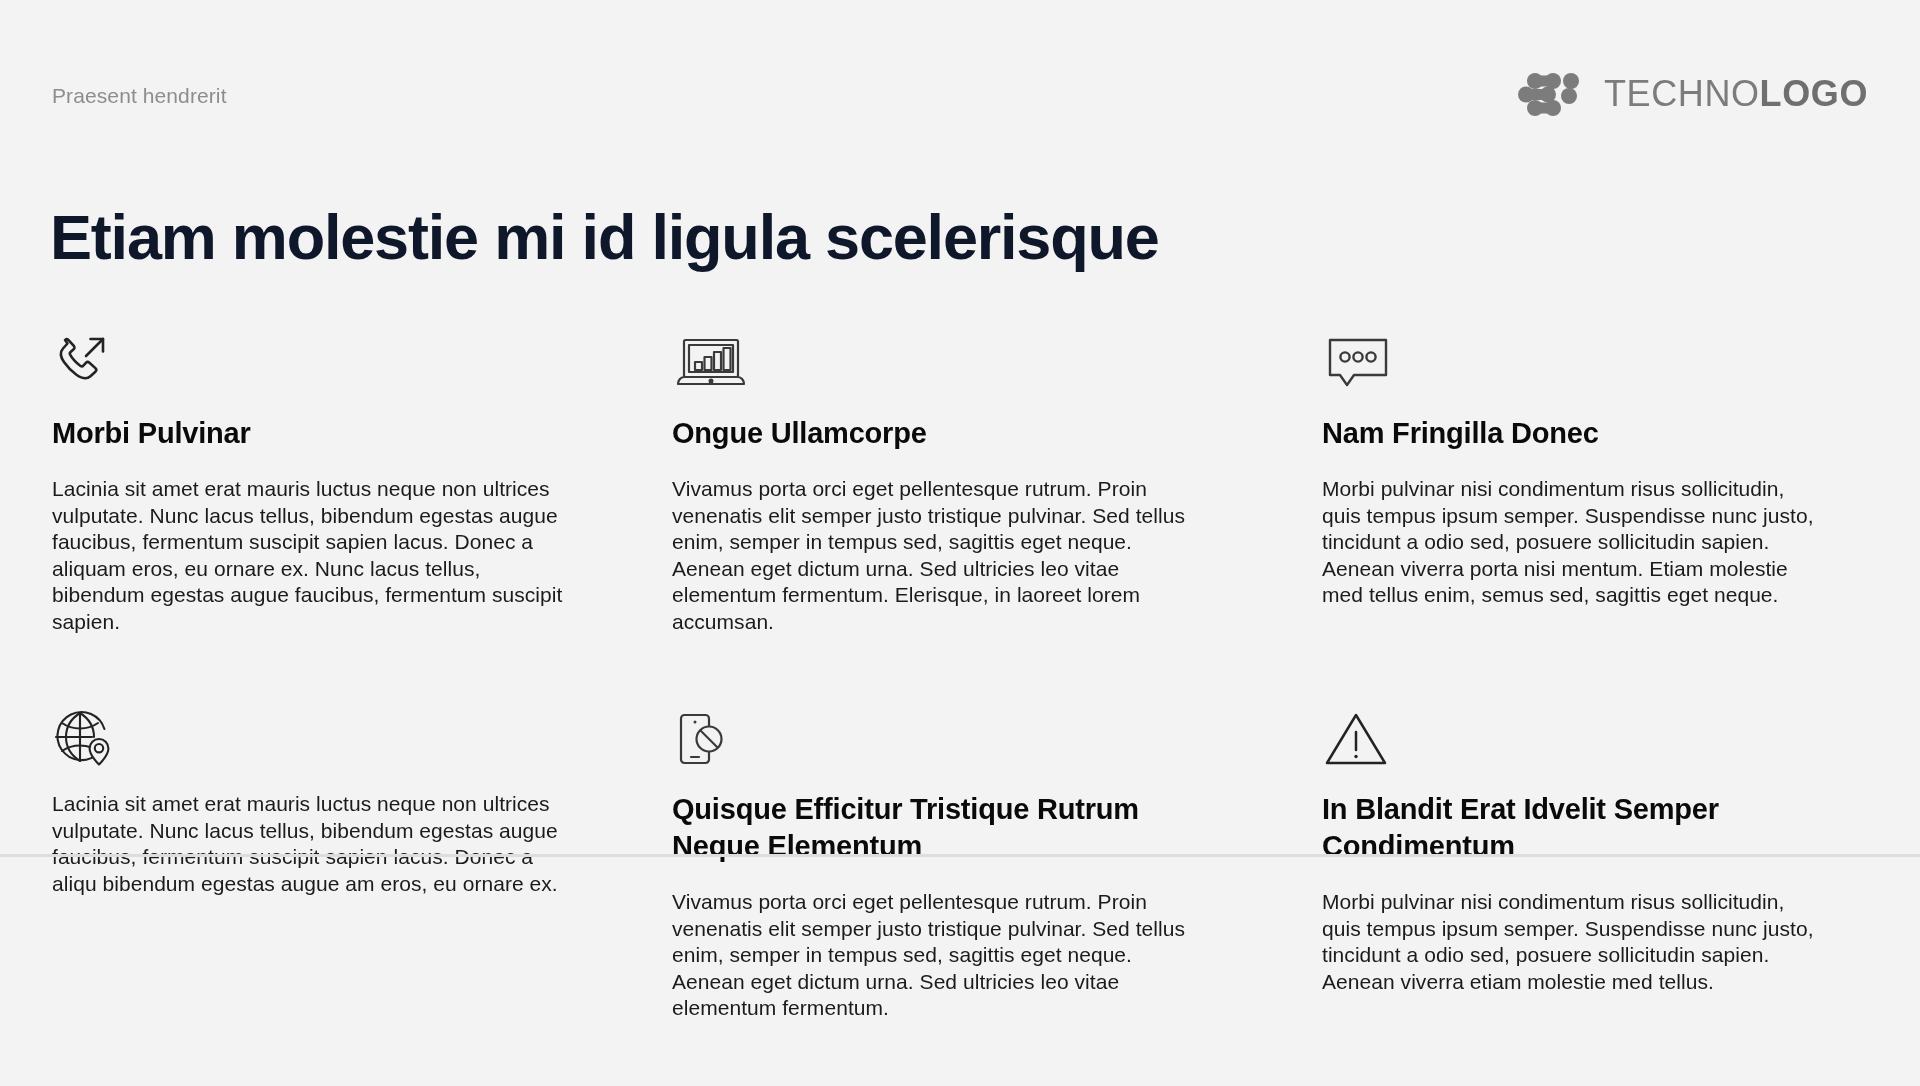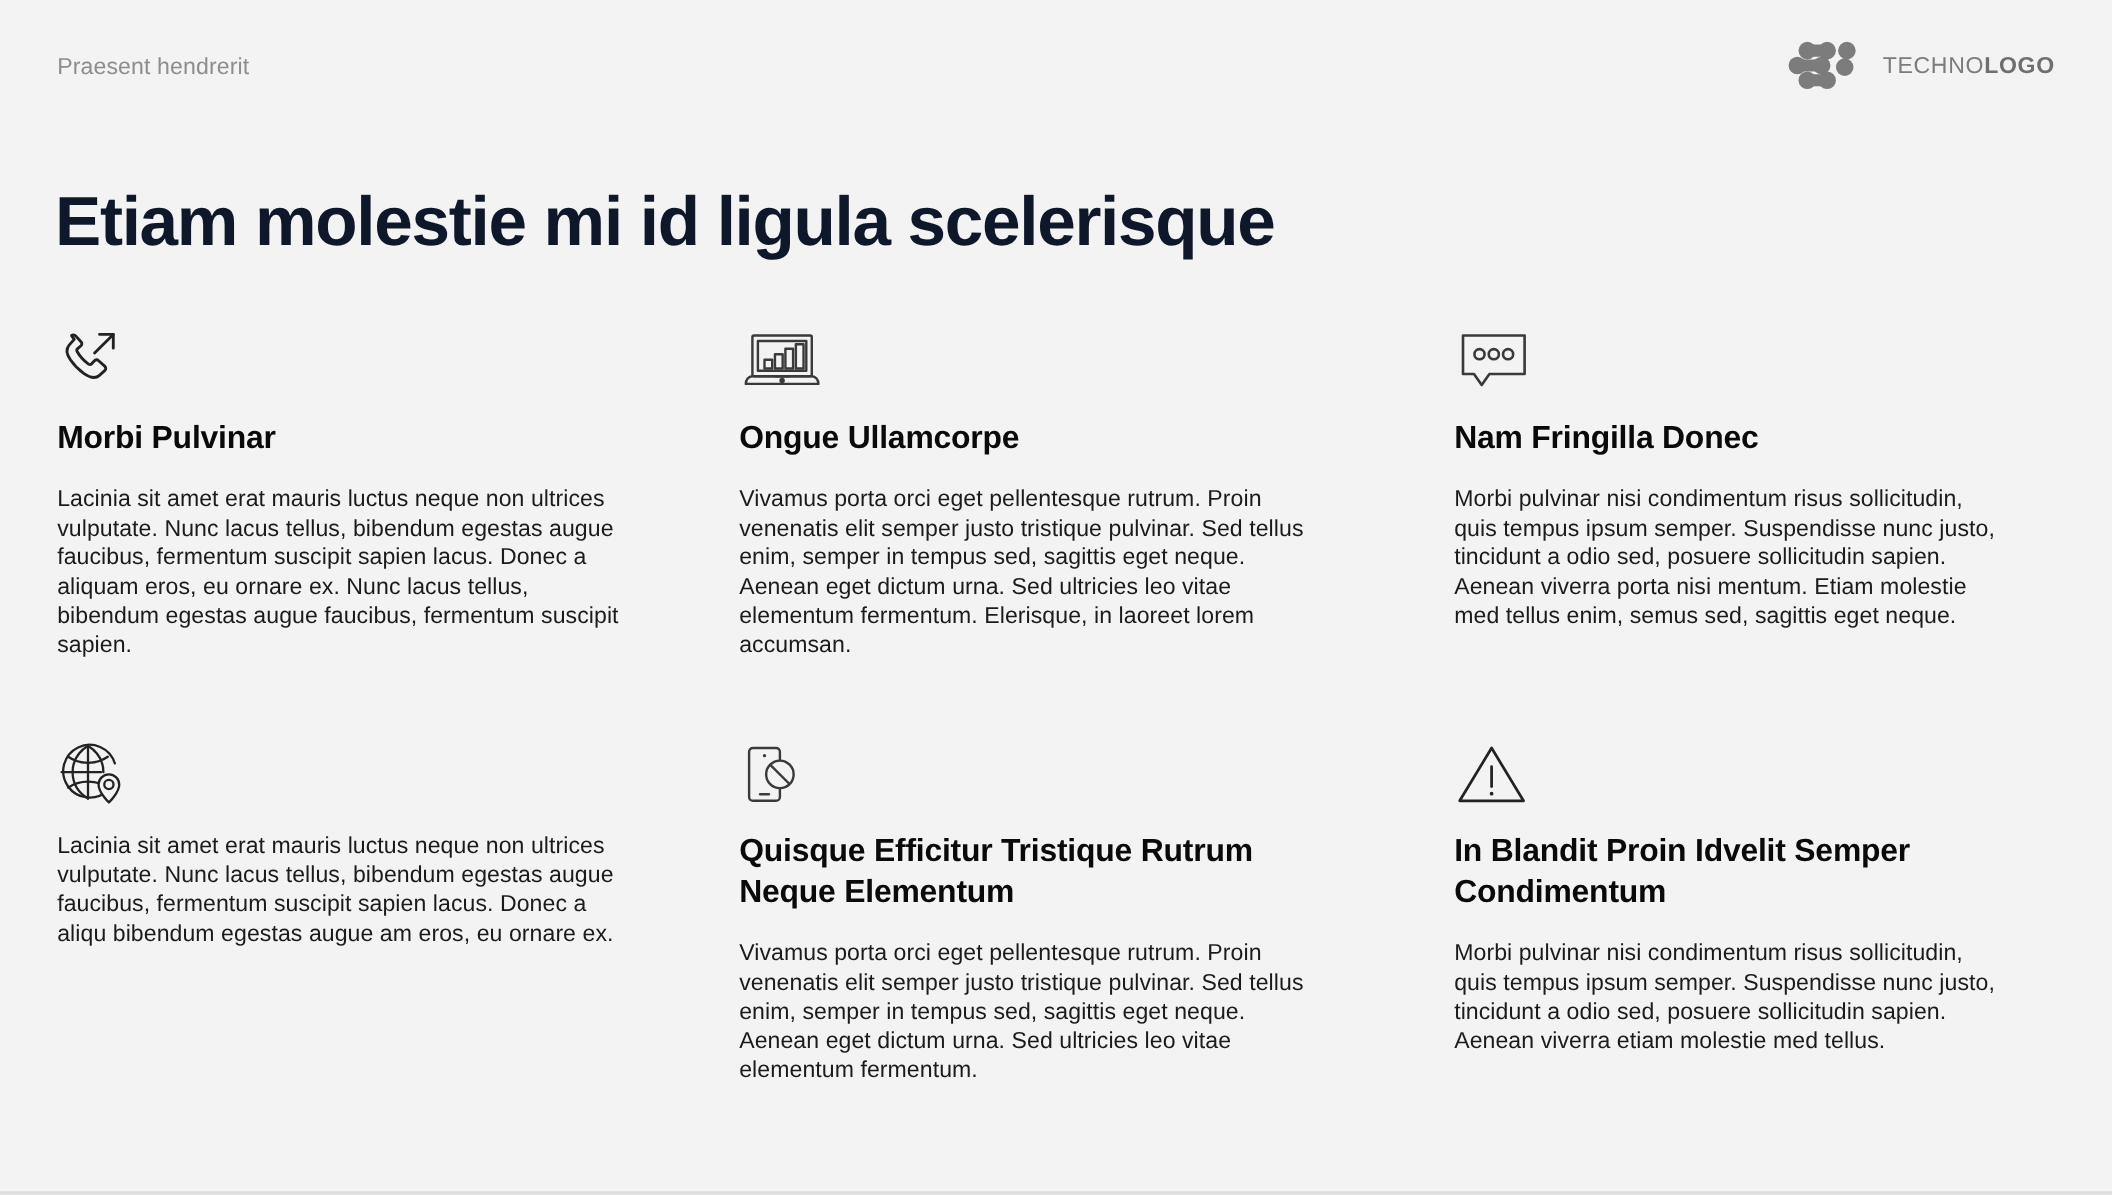--- a/index.html
+++ b/index.html
@@ -12,24 +12,25 @@
     background: #f4f3f3;
     font-family: "Liberation Sans", sans-serif;
     color: #111111;
     overflow: hidden;
     position: relative;
   }
 
   .slide {
     position: relative;
     width: 1920px;
-    height: 1086px;
+    height: 822px;
     background: #f4f3f3;
     box-sizing: border-box;
     padding: 17px;
+    margin-top: 35px;
   }
 
   
   .eyebrow {
     position: absolute;
     left: 52px;
     top: 48px;
     font-size: 21px;
     line-height: 26px;
     color: #8d8d8d;
@@ -44,21 +45,21 @@
     display: flex;
     align-items: center;
     gap: 16px;
   }
   .brand-mark {
     width: 74px;
     height: 46px;
     display: block;
   }
   .brand-text {
-    font-size: 21px;
+    font-size: 36px;
     line-height: 1;
     letter-spacing: 0.6px;
     color: #7c7c7c;
     white-space: nowrap;
     font-weight: 400;
   }
   .brand-text .strong {
     font-weight: 700;
     color: #6f6f6f;
   }
@@ -256,20 +257,20 @@
     </div>
 
     <div class="cell col-2">
       <div class="cell-icon">
         <svg width="68" height="62" viewBox="0 0 68 62" fill="none" stroke="#232323" stroke-width="2.5" stroke-linecap="round" stroke-linejoin="round" aria-hidden="true">
           <path d="M34 8 L63 56 L5 56 Z"></path>
           <path d="M34 25 L34 43"></path>
           <circle cx="34" cy="49.5" r="1.7" fill="#232323" stroke="none"></circle>
         </svg>
       </div>
-      <h2 class="cell-title">In Blandit Proin Idvelit Semper Condimentum</h2>
+      <h2 class="cell-title">In Blandit Erat Idvelit Semper Condimentum</h2>
       <p class="cell-body">Morbi pulvinar nisi condimentum risus sollicitudin, quis tempus ipsum semper. Suspendisse nunc justo, tincidunt a odio sed, posuere sollicitudin sapien. Aenean viverra etiam molestie med tellus.</p>
     </div>
 
   </div>
 
   <div class="bottom-rule"></div>
 </div>
 
 </body></html>

